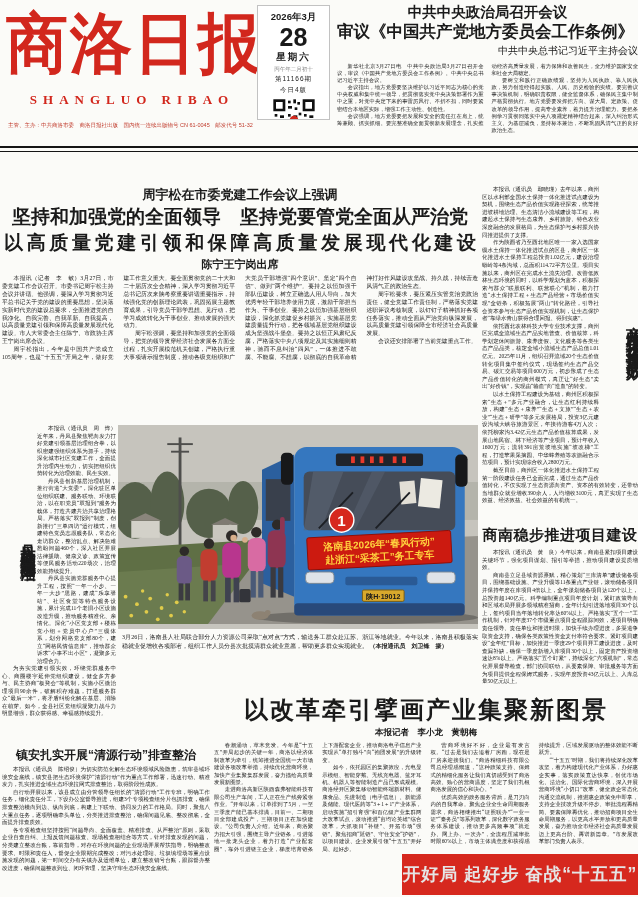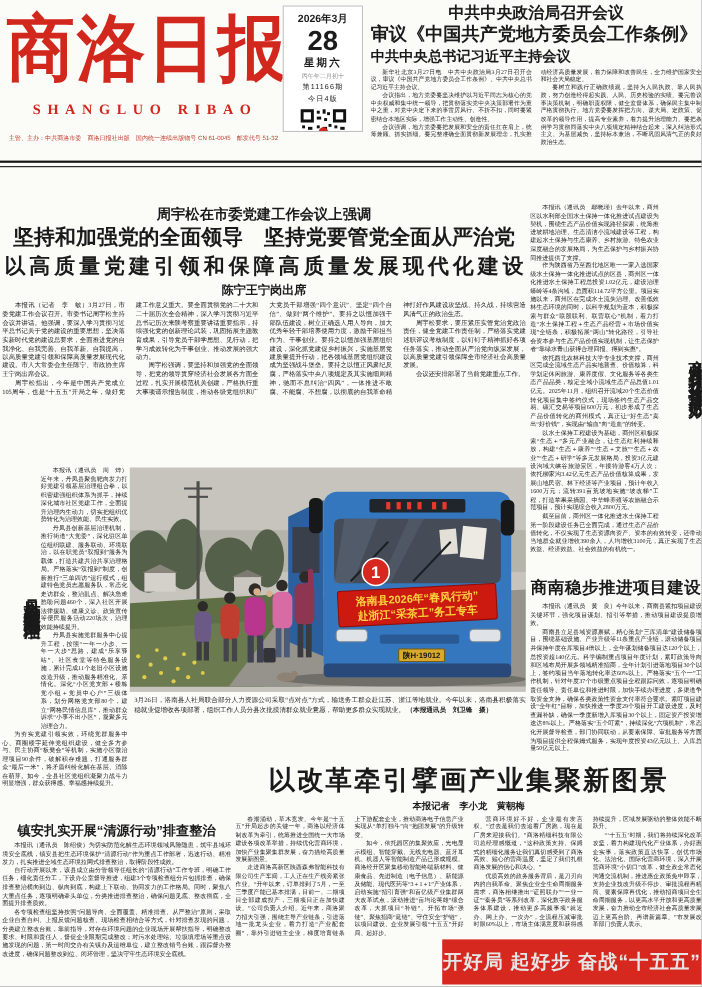--- a/index.html
+++ b/index.html
@@ -37,21 +37,21 @@
   .db-lunar { font-size:5.5px; color:#8a8a8a; margin-top:2px; }
   .db-issue, .db-pages { font-size:6.5px; margin-top:2px; letter-spacing:1px; }
   .db-qr { margin:3px auto 0; width:44px; height:44px; display:block; }
 
   
   .topstory { left:337px; top:3px; width:301px; height:141px; }
   .ts-k { font-size:14.5px; font-weight:bold; text-align:center;
           font-family:"Liberation Sans", sans-serif; line-height:18px; }
   .ts-m { font-size:16.5px; font-weight:bold; text-align:left; white-space:nowrap;
           font-family:"Liberation Sans", sans-serif; line-height:21px; }
-  .ts-s { font-size:13px; font-weight:bold; text-align:left;
+  .ts-s { font-size:10px; font-weight:normal; text-align:right;
           font-family:"Liberation Sans", sans-serif; line-height:18px; margin-bottom:3px; }
   .ts-body { columns:2; column-gap:8px; font-size:5.3px; line-height:7.1px;
              text-align:justify; height:78px; }
   .ts-body p, .body p { text-indent:2em; }
 
   
   .mast-rule { left:0; top:146px; width:638px; height:6px;
                border-top:2.5px solid #151515; border-bottom:1px solid #151515; }
   .banner { left:0; top:157px; width:638px; height:26px; display:flex; align-items:center; }
   .bl { flex:1; height:2.5px; background:#d6281e; }

